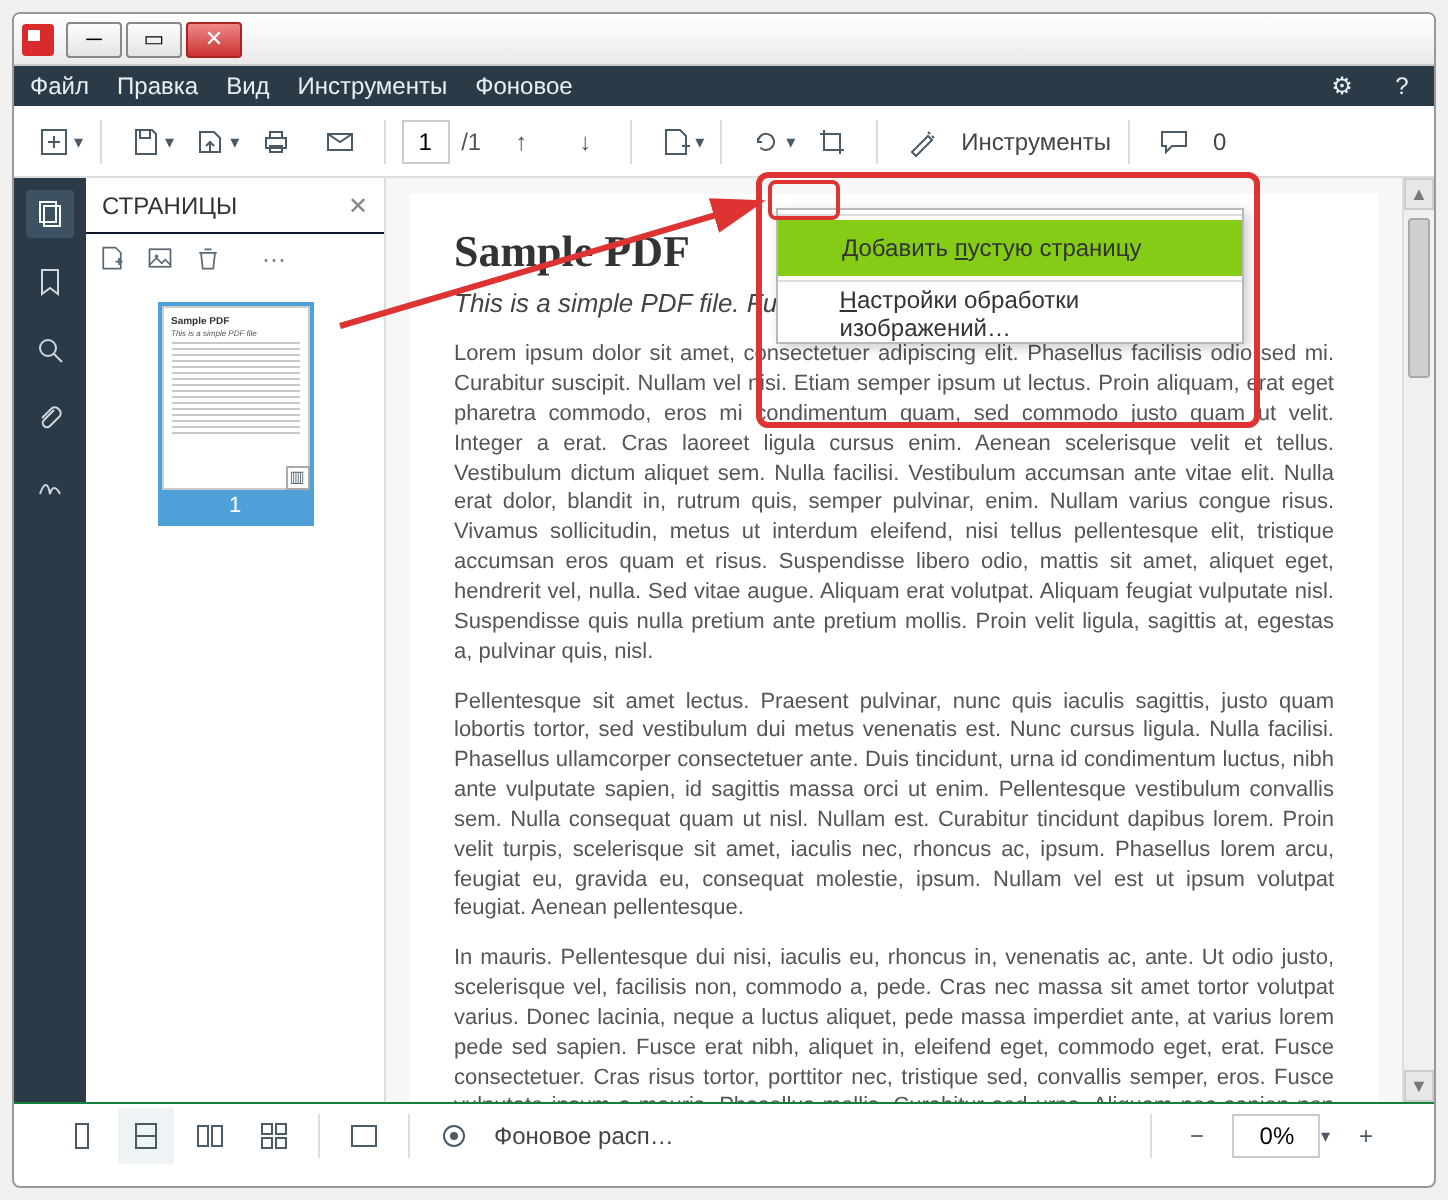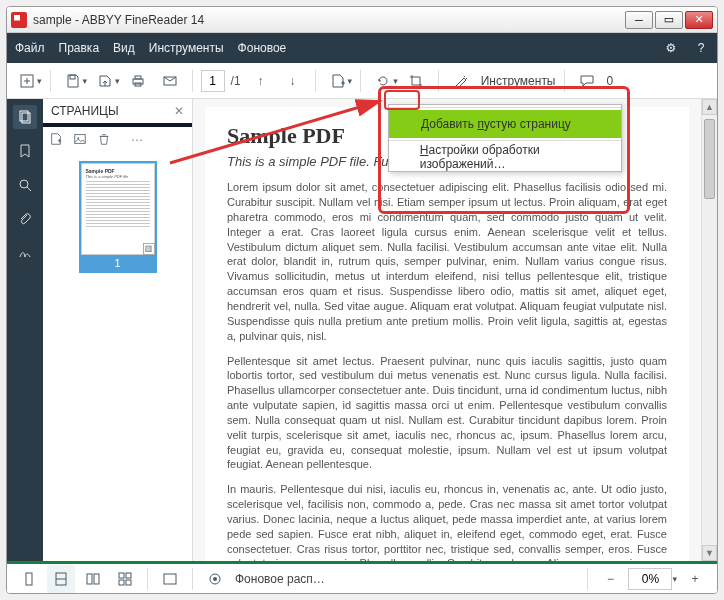--- a/index.html
+++ b/index.html
@@ -5,39 +5,39 @@
 *{box-sizing:border-box;margin:0;padding:0;font-family:"Segoe UI",Tahoma,sans-serif;font-size:12px}
 body{background:#f0f0f0;width:724px;height:600px;overflow:hidden;position:relative}
 .outer-frame{border:1px solid #999;border-radius:4px;position:absolute;inset:6px;background:#fff;overflow:hidden}
 .titlebar{height:26px;background:linear-gradient(#fff,#eaeaea);display:flex;align-items:center;padding:0 4px;border-bottom:1px solid #ccc}
 .app-icon{width:16px;height:16px;background:#d92b2b;border-radius:2px;margin-right:6px;position:relative}
 .app-icon:after{content:"";position:absolute;inset:3px;background:#fff;clip-path:polygon(0 0,60% 0,60% 60%,0 60%)}
 .title-text{flex:1;color:#333}
 .win-btns{display:flex;gap:2px}
 .win-btn{width:28px;height:18px;border:1px solid #888;background:linear-gradient(#fdfdfd,#e4e4e4);border-radius:2px;display:flex;align-items:center;justify-content:center;font-size:11px}
 .win-close{background:linear-gradient(#e88,#c33);color:#fff;border-color:#a22}
-.menubar{height:30px;background:#2a3b47;display:flex;align-items:center;padding:0 8px;gap:14px;color:#e8eef2}
+.menubar{height:20px;background:#2a3b47;display:flex;align-items:center;padding:0 8px;gap:14px;color:#e8eef2}
 .menubar .mi{cursor:default}
 .menubar .sp{flex:1}
 .gear,.help{width:16px;height:16px;display:inline-flex;align-items:center;justify-content:center;color:#e8eef2}
 .toolbar{height:36px;border-bottom:1px solid #ddd;display:flex;align-items:center;padding:0 6px;gap:4px;background:#fff}
 .tbtn{width:28px;height:28px;display:flex;align-items:center;justify-content:center;color:#4a5a66;border-radius:2px}
 .tbtn svg{width:16px;height:16px}
 .vsep{width:1px;height:22px;background:#ddd;margin:0 4px}
 .page-input{width:24px;height:22px;border:1px solid #ccc;text-align:center}
 .page-total{color:#555;margin:0 2px}
 .tool-label{color:#444;margin-left:2px}
 .btn-group{display:flex;align-items:center}
 .drop-caret{font-size:9px;color:#4a5a66;margin-left:-4px}
 .workspace{display:flex;height:calc(100% - 26px - 30px - 36px - 32px)}
 .side-rail{width:36px;background:#2a3b47;display:flex;flex-direction:column;align-items:center;padding-top:6px;gap:10px}
 .rail-btn{width:24px;height:24px;display:flex;align-items:center;justify-content:center;color:#cfd8de}
 .rail-btn.active{background:#3c5161;border-radius:2px;color:#fff}
 .side-panel{width:150px;border-right:1px solid #ddd;background:#fff;display:flex;flex-direction:column}
-.panel-hdr{height:28px;display:flex;align-items:center;padding:0 8px;color:#333;border-bottom:4px solid #0f172a}
+.panel-hdr{height:28px;display:flex;align-items:center;padding:0 8px;color:#333;border-bottom:1px solid #0f172a}
 .panel-hdr .sp{flex:1}
 .panel-toolbar{height:26px;display:flex;align-items:center;padding:0 6px;gap:10px;color:#5a6a76}
 .thumb-area{flex:1;padding:8px;display:flex;justify-content:center;align-items:flex-start}
 .thumb{width:78px;border:2px solid #4ea0d8}
 .thumb-page{height:92px;background:#fff;border:1px solid #ccc;padding:4px;overflow:hidden}
 .thumb-hdr{font-size:5px;font-weight:bold;color:#333}
 .thumb-sub{font-size:4px;font-style:italic;color:#555}
 .thumb-lines div{height:1px;background:#c8c8c8;margin:2px 0}
 .thumb-num{background:#4ea0d8;color:#fff;text-align:center;font-size:11px;height:16px;line-height:16px}
 .thumb-icon{position:absolute;width:12px;height:12px;background:#fff;border:1px solid #aaa;right:2px;bottom:18px;font-size:8px;text-align:center;color:#5a6a76}
@@ -45,41 +45,40 @@
 .doc-area{flex:1;background:#f7f7f7;position:relative;overflow:hidden}
 .doc-scroll{position:absolute;inset:0 16px 0 0;overflow:hidden}
 .page{background:#fff;margin:8px 12px;padding:14px 22px;color:#555;line-height:1.35}
 .page h1{font-family:Georgia,serif;font-size:22px;color:#333;margin-bottom:2px}
 .page .sub{font-style:italic;font-size:13px;margin-bottom:10px;color:#444}
 .page p{font-size:11px;margin-bottom:10px;text-align:justify}
 .vscroll{position:absolute;right:0;top:0;bottom:0;width:16px;background:#f0f0f0;border-left:1px solid #ddd}
 .vscroll .arr{height:16px;display:flex;align-items:center;justify-content:center;color:#777;font-size:9px;background:#e7e7e7;border:1px solid #ccc;margin:0}
 .vscroll .track{height:calc(100% - 32px);position:relative}
 .vscroll .thumb-s{position:absolute;left:2px;right:2px;top:4px;height:80px;background:#cfcfcf;border:1px solid #aaa;border-radius:2px}
-.bottom-toolbar{height:32px;border-top:3px solid #15803d;background:#fff;display:flex;align-items:center;padding:0 8px;gap:4px}
+.bottom-toolbar{height:32px;border-top:1px solid #15803d;background:#fff;display:flex;align-items:center;padding:0 20px;gap:4px}
 .bottom-toolbar .sp{flex:1}
 .zoom-input{width:44px;height:22px;border:1px solid #ccc;text-align:center}
 .dropdown{position:absolute;left:388px;top:104px;width:234px;background:#fff;border:1px solid #b8b8b8;box-shadow:2px 2px 6px rgba(0,0,0,.2)}
 .dd-item{height:28px;display:flex;align-items:center;padding:0 8px;gap:8px;color:#333}
 .dd-item.selected{background:#84cc16}
 .dd-shortcut{margin-left:auto;color:#bbb;font-size:11px}
 .dd-sep{height:1px;background:#ddd;margin:2px 0}
 .dd-icon{width:16px;height:16px;display:flex;align-items:center;justify-content:center;color:#5a6a76}
 .highlight-box{position:absolute;left:378px;top:86px;width:252px;height:128px;border:3px solid #d33;border-radius:6px;pointer-events:none}
 .t-highlight{position:absolute;left:384px;top:90px;width:36px;height:20px;border:2px solid #d33;border-radius:4px;pointer-events:none}
 .arrow{position:absolute;left:165px;top:95px;pointer-events:none}
 .underline{text-decoration:underline}
 </style>
 </head>
 <body>
 
 <div class="outer-frame">
   <div class="titlebar">
     <div class="app-icon"></div>
-    <div class="title-text">sample - ABBYY FineReader 14</div>
     <div class="win-btns">
       <div class="win-btn">─</div>
       <div class="win-btn">▭</div>
       <div class="win-btn win-close">✕</div>
     </div>
   </div>
 
   <div class="menubar">
     <span class="mi">Файл</span>
     <span class="mi">Правка</span>

